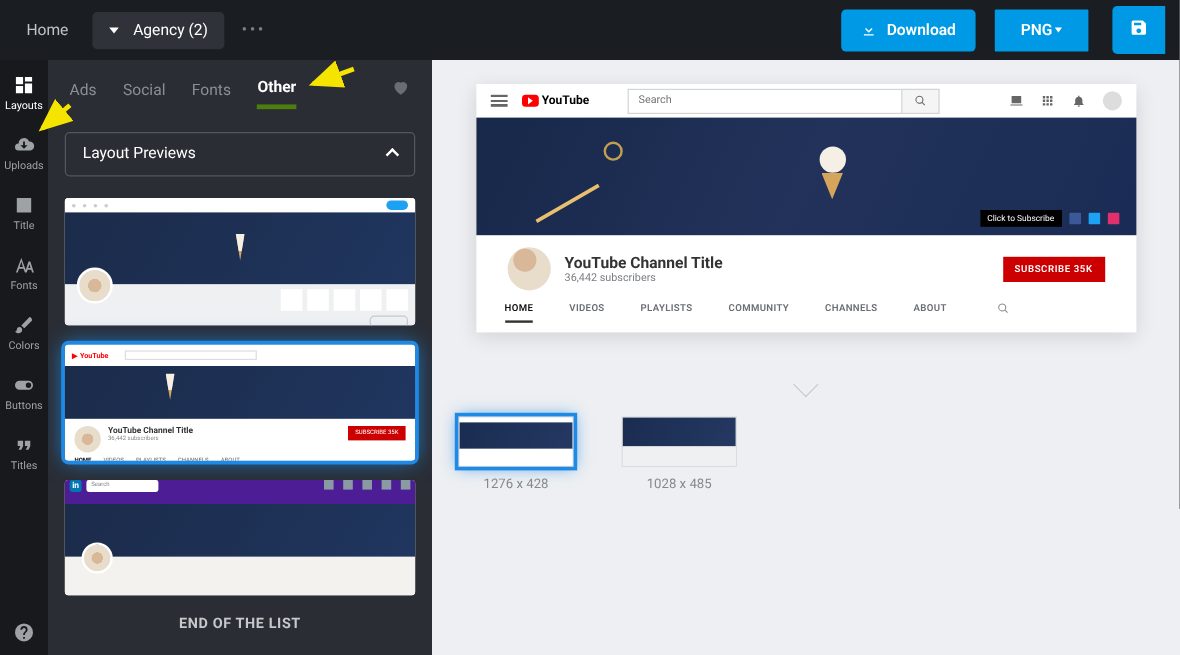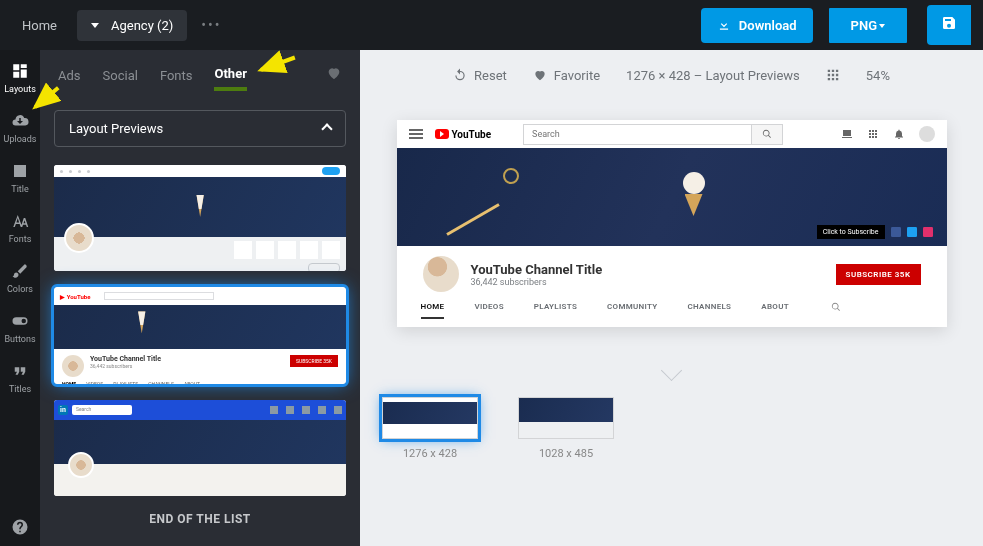--- a/index.html
+++ b/index.html
@@ -52,21 +52,21 @@
 .yt-logo{color:#f00;font-size:6px;font-weight:700;display:flex;align-items:center;gap:2px}
 .yt-search{flex:1;max-width:110px;height:8px;border:1px solid #dcdde0;margin-left:8px}
 .yt-body{background:#fff;padding:6px 8px 0;height:52px}
 .yt-title{font-size:7px;font-weight:700;color:#333}
 .yt-subs{font-size:5px;color:#888}
 .yt-subbtn{float:right;margin-top:-14px;background:#cc0000;color:#fff;font-size:5px;padding:3px 6px}
 .yt-nav{display:flex;gap:10px;font-size:5px;color:#666;margin-top:12px}
 .yt-nav span:first-child{color:#000;font-weight:700}
 .yt-av{width:22px;height:22px;border-radius:50%;background:radial-gradient(circle,#d8b898 30%,#e8dccb 31%);float:left;margin-right:6px}
 
-.li-top{height:20px;background:#1d4ed8;display:flex;align-items:center;padding:0 4px;gap:4px}
+.li-top{height:20px;background:#4c1d95;display:flex;align-items:flex-start;padding:0 4px;gap:4px}
 .li-logo{width:10px;height:10px;background:#0077b5;color:#fff;font-size:7px;font-weight:700;display:flex;align-items:center;justify-content:center;border-radius:2px}
 .li-search{width:60px;height:10px;background:#fff;border-radius:2px;font-size:5px;color:#888;padding:1px 4px}
 .li-nav{margin-left:auto;display:flex;gap:8px}
 .li-nav-i{width:8px;height:8px;background:#8a9aa4}
 .li-body{background:#f3f2ee;height:50px;position:relative;padding:0 6px}
 .li-av{width:26px;height:26px;border-radius:50%;background:radial-gradient(circle,#d8b898 30%,#e8dccb 31%);border:2px solid #fff;position:absolute;top:-12px;left:14px}
 
 .endlist{color:#c6c8cb;font-size:12px;font-weight:700;text-align:center;letter-spacing:.5px}
 
 
@@ -294,41 +294,20 @@
       <div class="li-body">
         <div class="li-av"></div>
 
       </div>
     </div>
     <div class="endlist">END OF THE LIST</div>
   </div>
 </div>
 
 <div class="stage">
-  <div class="stage-top">
-    <div class="it">
-      <svg class="ico14" viewBox="0 0 24 24" fill="currentColor">
-          <path d="M12 5V1L7 6l5 5V7a6 6 0 1 1-6 6H4a8 8 0 1 0 8-8z"></path>
-        </svg>
-      <span>Reset</span>
-    </div>
-    <div class="it">
-      <svg class="ico14" viewBox="0 0 24 24" fill="currentColor">
-          <path d="M12 21s-8-5-8-11a5 5 0 0 1 8-4 5 5 0 0 1 8 4c0 6-8 11-8 11z"></path>
-        </svg>
-      <span>Favorite</span>
-    </div>
-    <div class="it">1276 × 428 – Layout Previews</div>
-    <div class="it">
-      <svg class="ico14" viewBox="0 0 24 24" fill="currentColor">
-          <path d="M3 3h4v4H3zm7 0h4v4h-4zm7 0h4v4h-4zM3 10h4v4H3zm7 0h4v4h-4zm7 0h4v4h-4zM3 17h4v4H3zm7 0h4v4h-4zm7 0h4v4h-4z"></path>
-        </svg>
-    </div>
-    <div class="it">54%</div>
-  </div>
 
   <div class="doc">
     <div class="yt-header">
       <div class="hamburger"></div>
       <div class="yt-full-logo">
           <div class="play"></div>
           <span>YouTube</span>
         </div>
       <div class="yt-search-full">
         <input placeholder="Search" style="">

